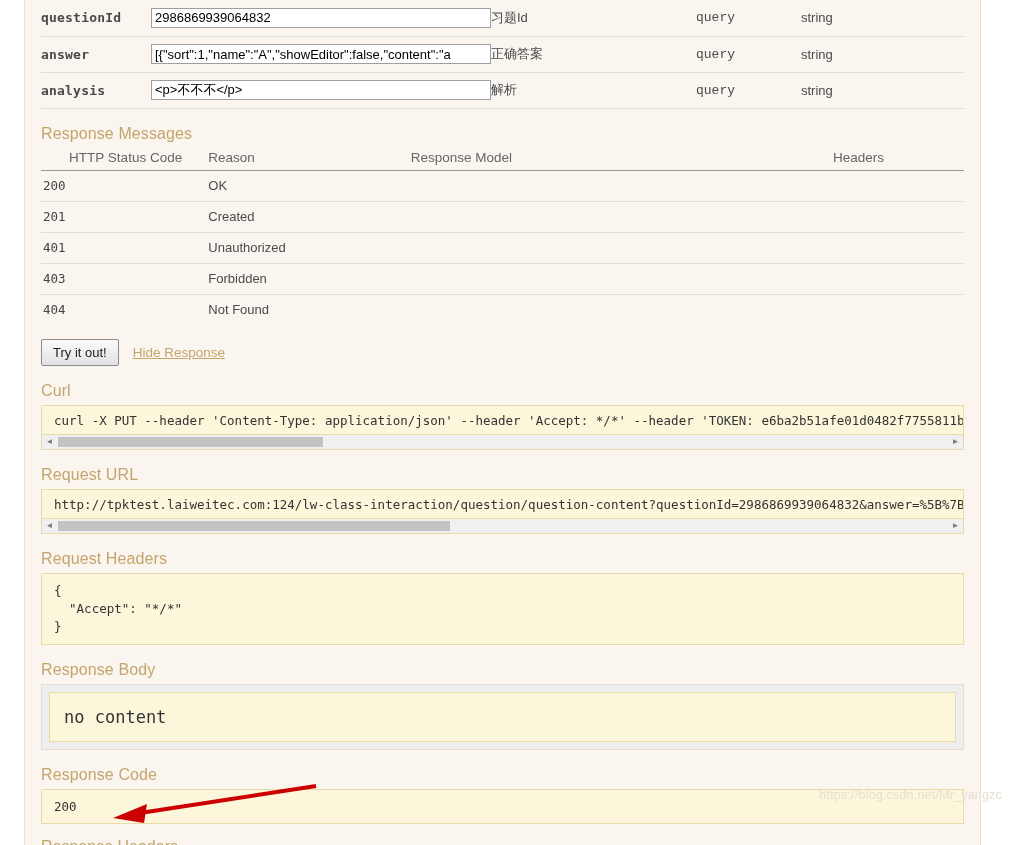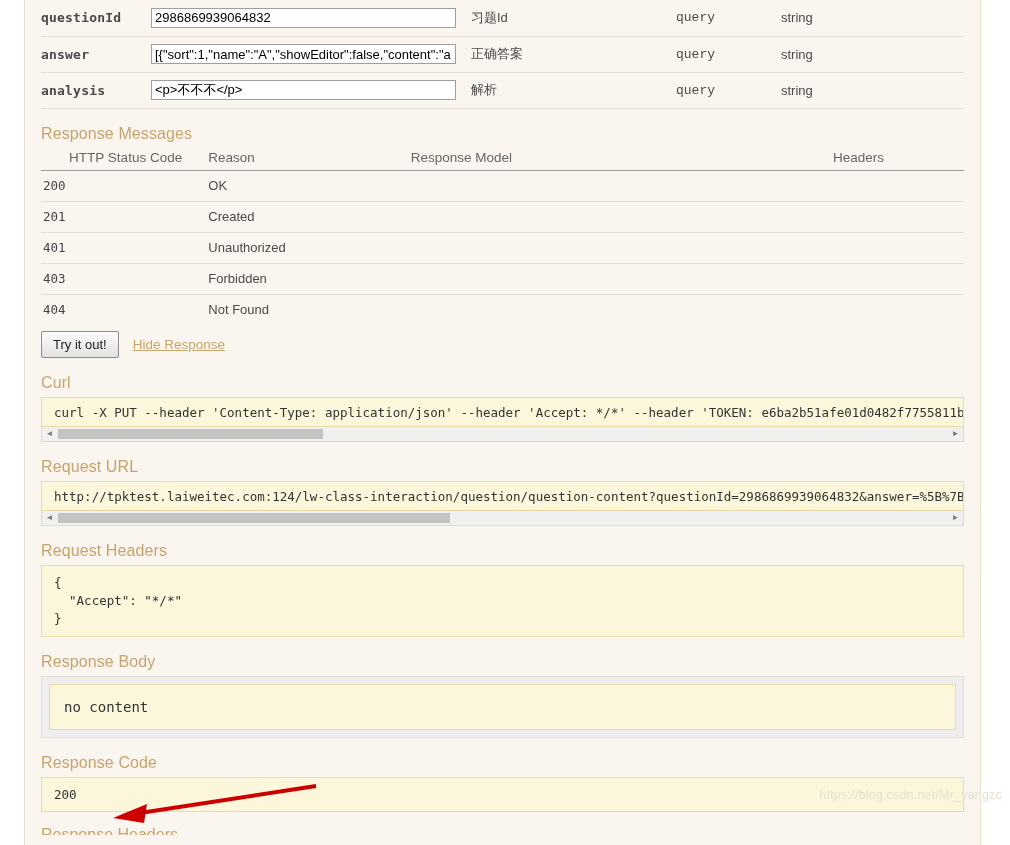--- a/index.html
+++ b/index.html
@@ -49,21 +49,21 @@
     font-size: 13px;
     color: #333;
     letter-spacing: 0.2px;
   }
   td.p-value { width: 320px; }
   td.p-desc  { width: 205px; font-size: 13px; color: #3b3b3b; }
   td.p-in    { width: 105px; font-size: 13px; color: #3b3b3b; font-family: Liberation Mono, monospace; }
   td.p-type  { font-size: 13px; color: #3b3b3b; }
 
   input.p-input {
-    width: 305px;
+    width: 340px;
     height: 20px;
     padding: 1px 3px;
     font-family: "Liberation Sans", sans-serif;
     font-size: 13px;
     color: #000;
     border: 1px solid #9e9e9e;
     background: #ffffff;
     outline: none;
     border-radius: 0;
   }
@@ -106,21 +106,21 @@
   table.resp td.code {
     font-family: "DejaVu Sans Mono", "Liberation Mono", monospace;
     font-size: 12.5px;
     color: #444;
     padding-left: 2px;
   }
   table.resp tr:last-child td { border-bottom: none; }
 
   
   .submit-row {
-    margin-top: 6px;
+    margin-top: 14px;
     display: flex;
     align-items: center;
     gap: 14px;
   }
   button.try {
     font-family: "Liberation Sans", sans-serif;
     font-size: 13px;
     color: #222;
     padding: 5px 11px;
     background: linear-gradient(#fbfbfb, #e2e2e2);
@@ -189,21 +189,21 @@
   .body-outer {
     background: #eeeeee;
     border: 1px solid #e3ddd3;
     padding: 7px;
   }
   .body-inner {
     background: #fcf6db;
     border: 1px solid #e8dba8;
     padding: 14px 10px 14px 14px;
     font-family: "DejaVu Sans Mono", "Liberation Mono", monospace;
-    font-size: 14px;
+    font-size: 17px;
     color: #333;
   }
   .code-box {
     background: #fcf6db;
     border: 1px solid #e8dba8;
     padding: 9px 10px 9px 12px;
     font-family: "DejaVu Sans Mono", "Liberation Mono", monospace;
     font-size: 12.5px;
     color: #333;
   }

